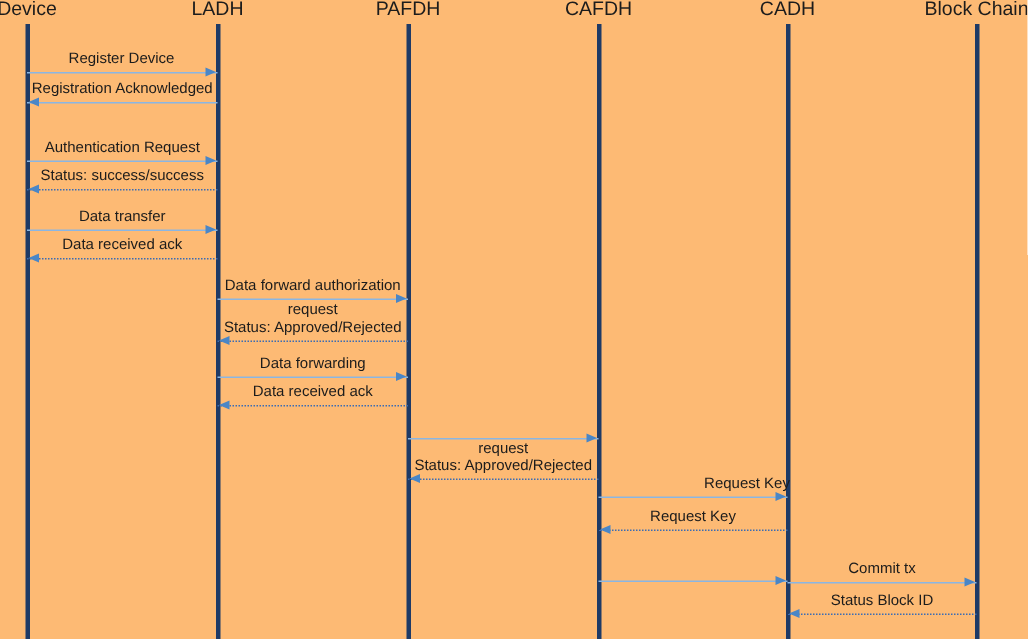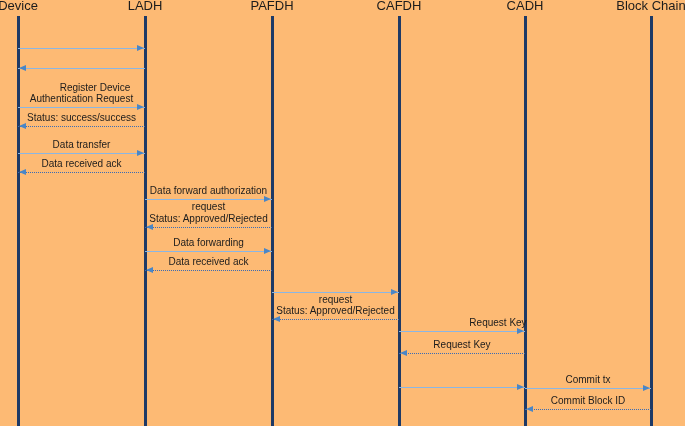--- a/index.html
+++ b/index.html
@@ -65,23 +65,24 @@
     <div class="actor-label" style="left: 272px;">PAFDH</div>
     <div class="lifeline" style="left: 270.5px;"></div>
     <div class="actor-label" style="left: 399px;">CAFDH</div>
     <div class="lifeline" style="left: 397.5px;"></div>
     <div class="actor-label" style="left: 525px;">CADH</div>
     <div class="lifeline" style="left: 523.5px;"></div>
     <div class="actor-label" style="left: 651px;">Block Chain</div>
     <div class="lifeline" style="left: 649.5px;"></div>
     <div class="msg-line" style="left: 18px; width: 127px; top: 48px;"></div>
     <div class="arrowhead right" style="top: 45px; left: 137px;"></div>
-    <div class="msg-label" style="left: 95px; top: 34px; margin-top: 48px;">Register Device</div>
+    <div class="msg-label" style="left: 81px; top: 34px;">Register Device</div>
     <div class="msg-line" style="left: 18px; width: 127px; top: 68px;"></div>
     <div class="arrowhead left" style="top: 65px; left: 19px;"></div>
+    <div class="msg-label" style="left: 81.5px; top: 54px;">Registration Acknowledged</div>
     <div class="msg-line" style="left: 18px; width: 127px; top: 107px;"></div>
     <div class="arrowhead right" style="top: 104px; left: 137px;"></div>
     <div class="msg-label" style="left: 81.5px; top: 93px;">Authentication Request</div>
     <div class="msg-line dotted" style="left: 18px; width: 127px; top: 126px;"></div>
     <div class="arrowhead left" style="top: 123px; left: 19px;"></div>
     <div class="msg-label" style="left: 81.5px; top: 112px;">Status: success/success</div>
     <div class="msg-line" style="left: 18px; width: 127px; top: 153px;"></div>
     <div class="arrowhead right" style="top: 150px; left: 137px;"></div>
     <div class="msg-label" style="left: 81.5px; top: 139px;">Data transfer</div>
     <div class="msg-line dotted" style="left: 18px; width: 127px; top: 172px;"></div>
@@ -112,14 +113,14 @@
     <div class="msg-line dotted" style="left: 399px; width: 126px; top: 353px;"></div>
     <div class="arrowhead left" style="top: 350px; left: 400px;"></div>
     <div class="msg-label" style="left: 462px; top: 339px;">Request Key</div>
     <div class="msg-line" style="left: 399px; width: 126px; top: 387px;"></div>
     <div class="arrowhead right" style="top: 384px; left: 517px;"></div>
     <div class="msg-line" style="left: 525px; width: 126px; top: 388px;"></div>
     <div class="arrowhead right" style="top: 385px; left: 643px;"></div>
     <div class="msg-label" style="left: 588px; top: 374px;">Commit tx</div>
     <div class="msg-line dotted" style="left: 525px; width: 126px; top: 409px;"></div>
     <div class="arrowhead left" style="top: 406px; left: 526px;"></div>
-    <div class="msg-label" style="left: 588px; top: 395px;">Commit Block ID</div>
+    <div class="msg-label" style="left: 588px; top: 395px;">Status Block ID</div>
   </div>
 
 </body></html>

